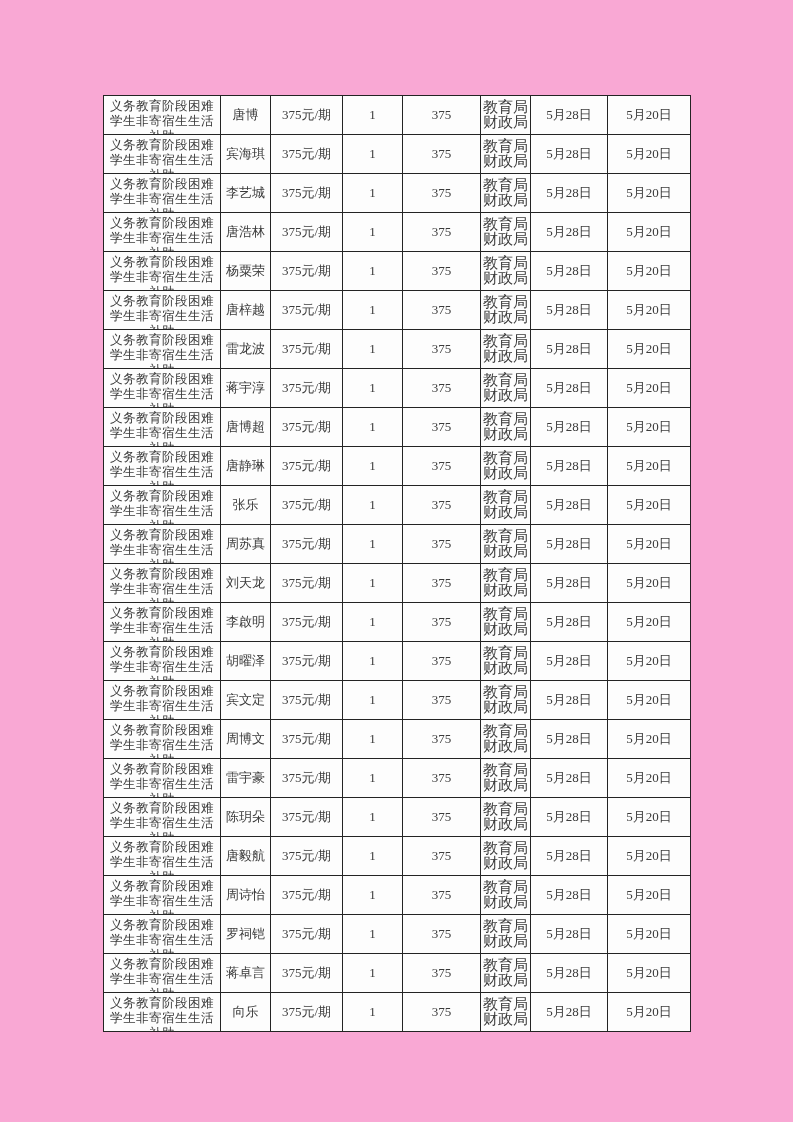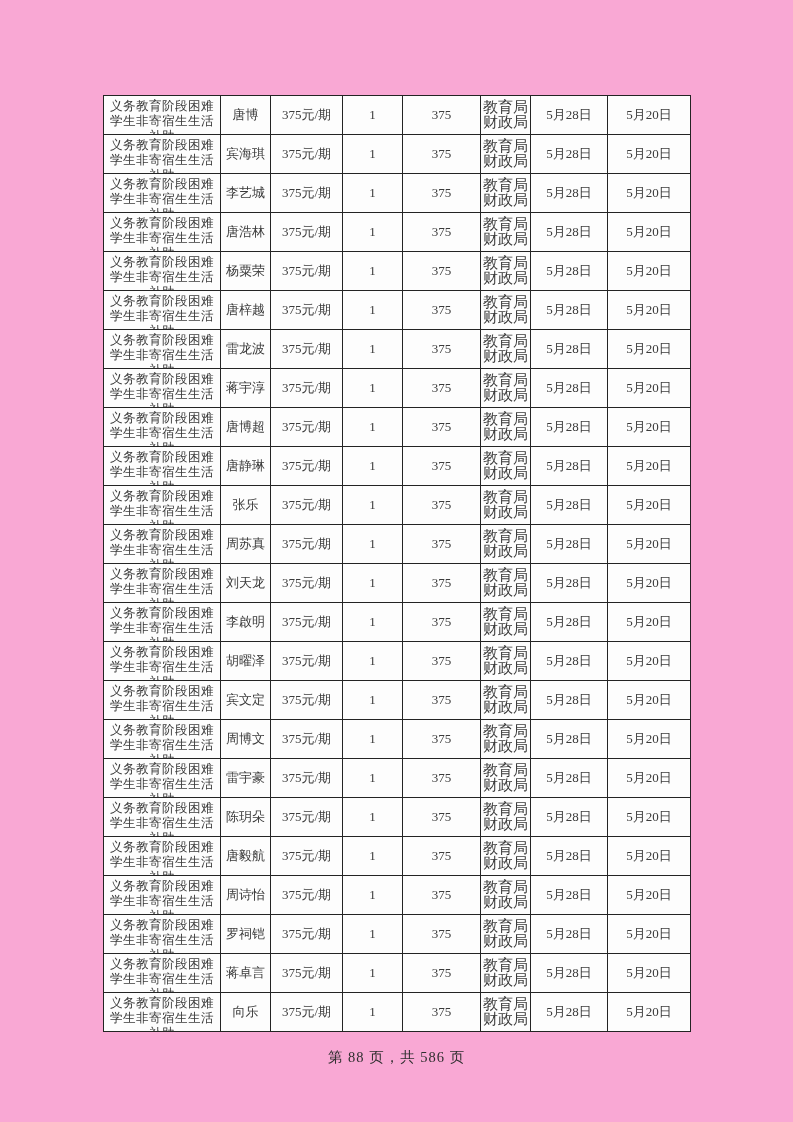--- a/index.html
+++ b/index.html
@@ -508,15 +508,14 @@
           <td class="c-dept">
             <div class="dept-line">教育局</div>
             <div class="dept-line">财政局</div>
           </td>
           <td class="c-date">5月28日</td>
           <td class="c-date">5月20日</td>
         </tr>
       </tbody>
   </table>
 
-  <div class="footer">第 88 页，共 586 页</div>
 
 </div>
 
 </body></html>

